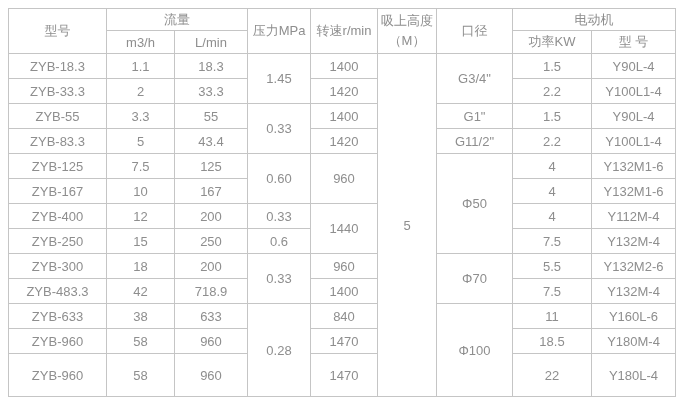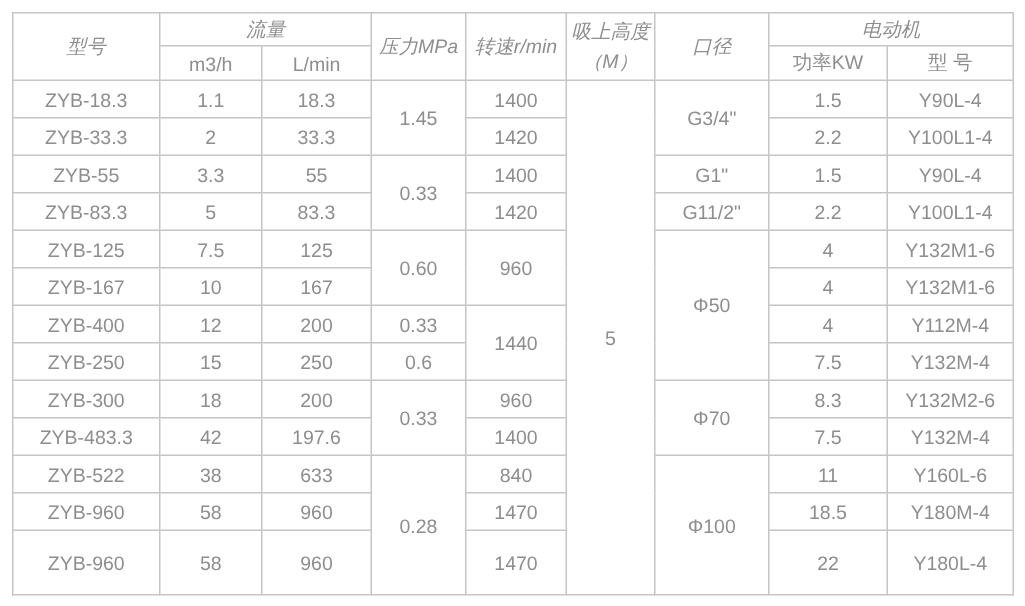--- a/index.html
+++ b/index.html
@@ -19,21 +19,21 @@
     border: 1px solid #c5c5c5;
     text-align: center;
     vertical-align: middle;
     color: #8e8e8e;
     font-size: 13px;
     font-weight: normal;
     padding: 0 2px;
     overflow: hidden;
     white-space: nowrap;
   }
-  tr.h1 { height: 22px; font-style: italic; }
+  tr.h1 { height: 22px; }
   tr.h2 { height: 23px; }
   tr.row { height: 25px; margin-left: 24px; }
   tr.row-last { height: 43px; }
   .two-line { line-height: 1.55; text-align: center; }
 </style>
 </head>
 <body>
 
 <table class="spec">
   <colgroup>
@@ -92,21 +92,21 @@
       <td>55</td>
       <td rowspan="2">0.33</td>
       <td>1400</td>
       <td>G1"</td>
       <td>1.5</td>
       <td>Y90L-4</td>
     </tr>
     <tr class="row">
       <td>ZYB-83.3</td>
       <td>5</td>
-      <td>83.3</td>
+      <td>43.4</td>
       <td>1420</td>
       <td>G11/2"</td>
       <td>2.2</td>
       <td>Y100L1-4</td>
     </tr>
     <tr class="row">
       <td>ZYB-125</td>
       <td>7.5</td>
       <td>125</td>
       <td rowspan="2">0.60</td>
@@ -139,33 +139,33 @@
       <td>7.5</td>
       <td>Y132M-4</td>
     </tr>
     <tr class="row">
       <td>ZYB-300</td>
       <td>18</td>
       <td>200</td>
       <td rowspan="2">0.33</td>
       <td>960</td>
       <td rowspan="2">Φ70</td>
-      <td>8.3</td>
+      <td>5.5</td>
       <td>Y132M2-6</td>
     </tr>
     <tr class="row">
       <td>ZYB-483.3</td>
       <td>42</td>
-      <td>197.6</td>
+      <td>718.9</td>
       <td>1400</td>
       <td>7.5</td>
       <td>Y132M-4</td>
     </tr>
     <tr class="row">
-      <td>ZYB-522</td>
+      <td>ZYB-633</td>
       <td>38</td>
       <td>633</td>
       <td rowspan="3">0.28</td>
       <td>840</td>
       <td rowspan="3">Φ100</td>
       <td>11</td>
       <td>Y160L-6</td>
     </tr>
     <tr class="row">
       <td>ZYB-960</td>

